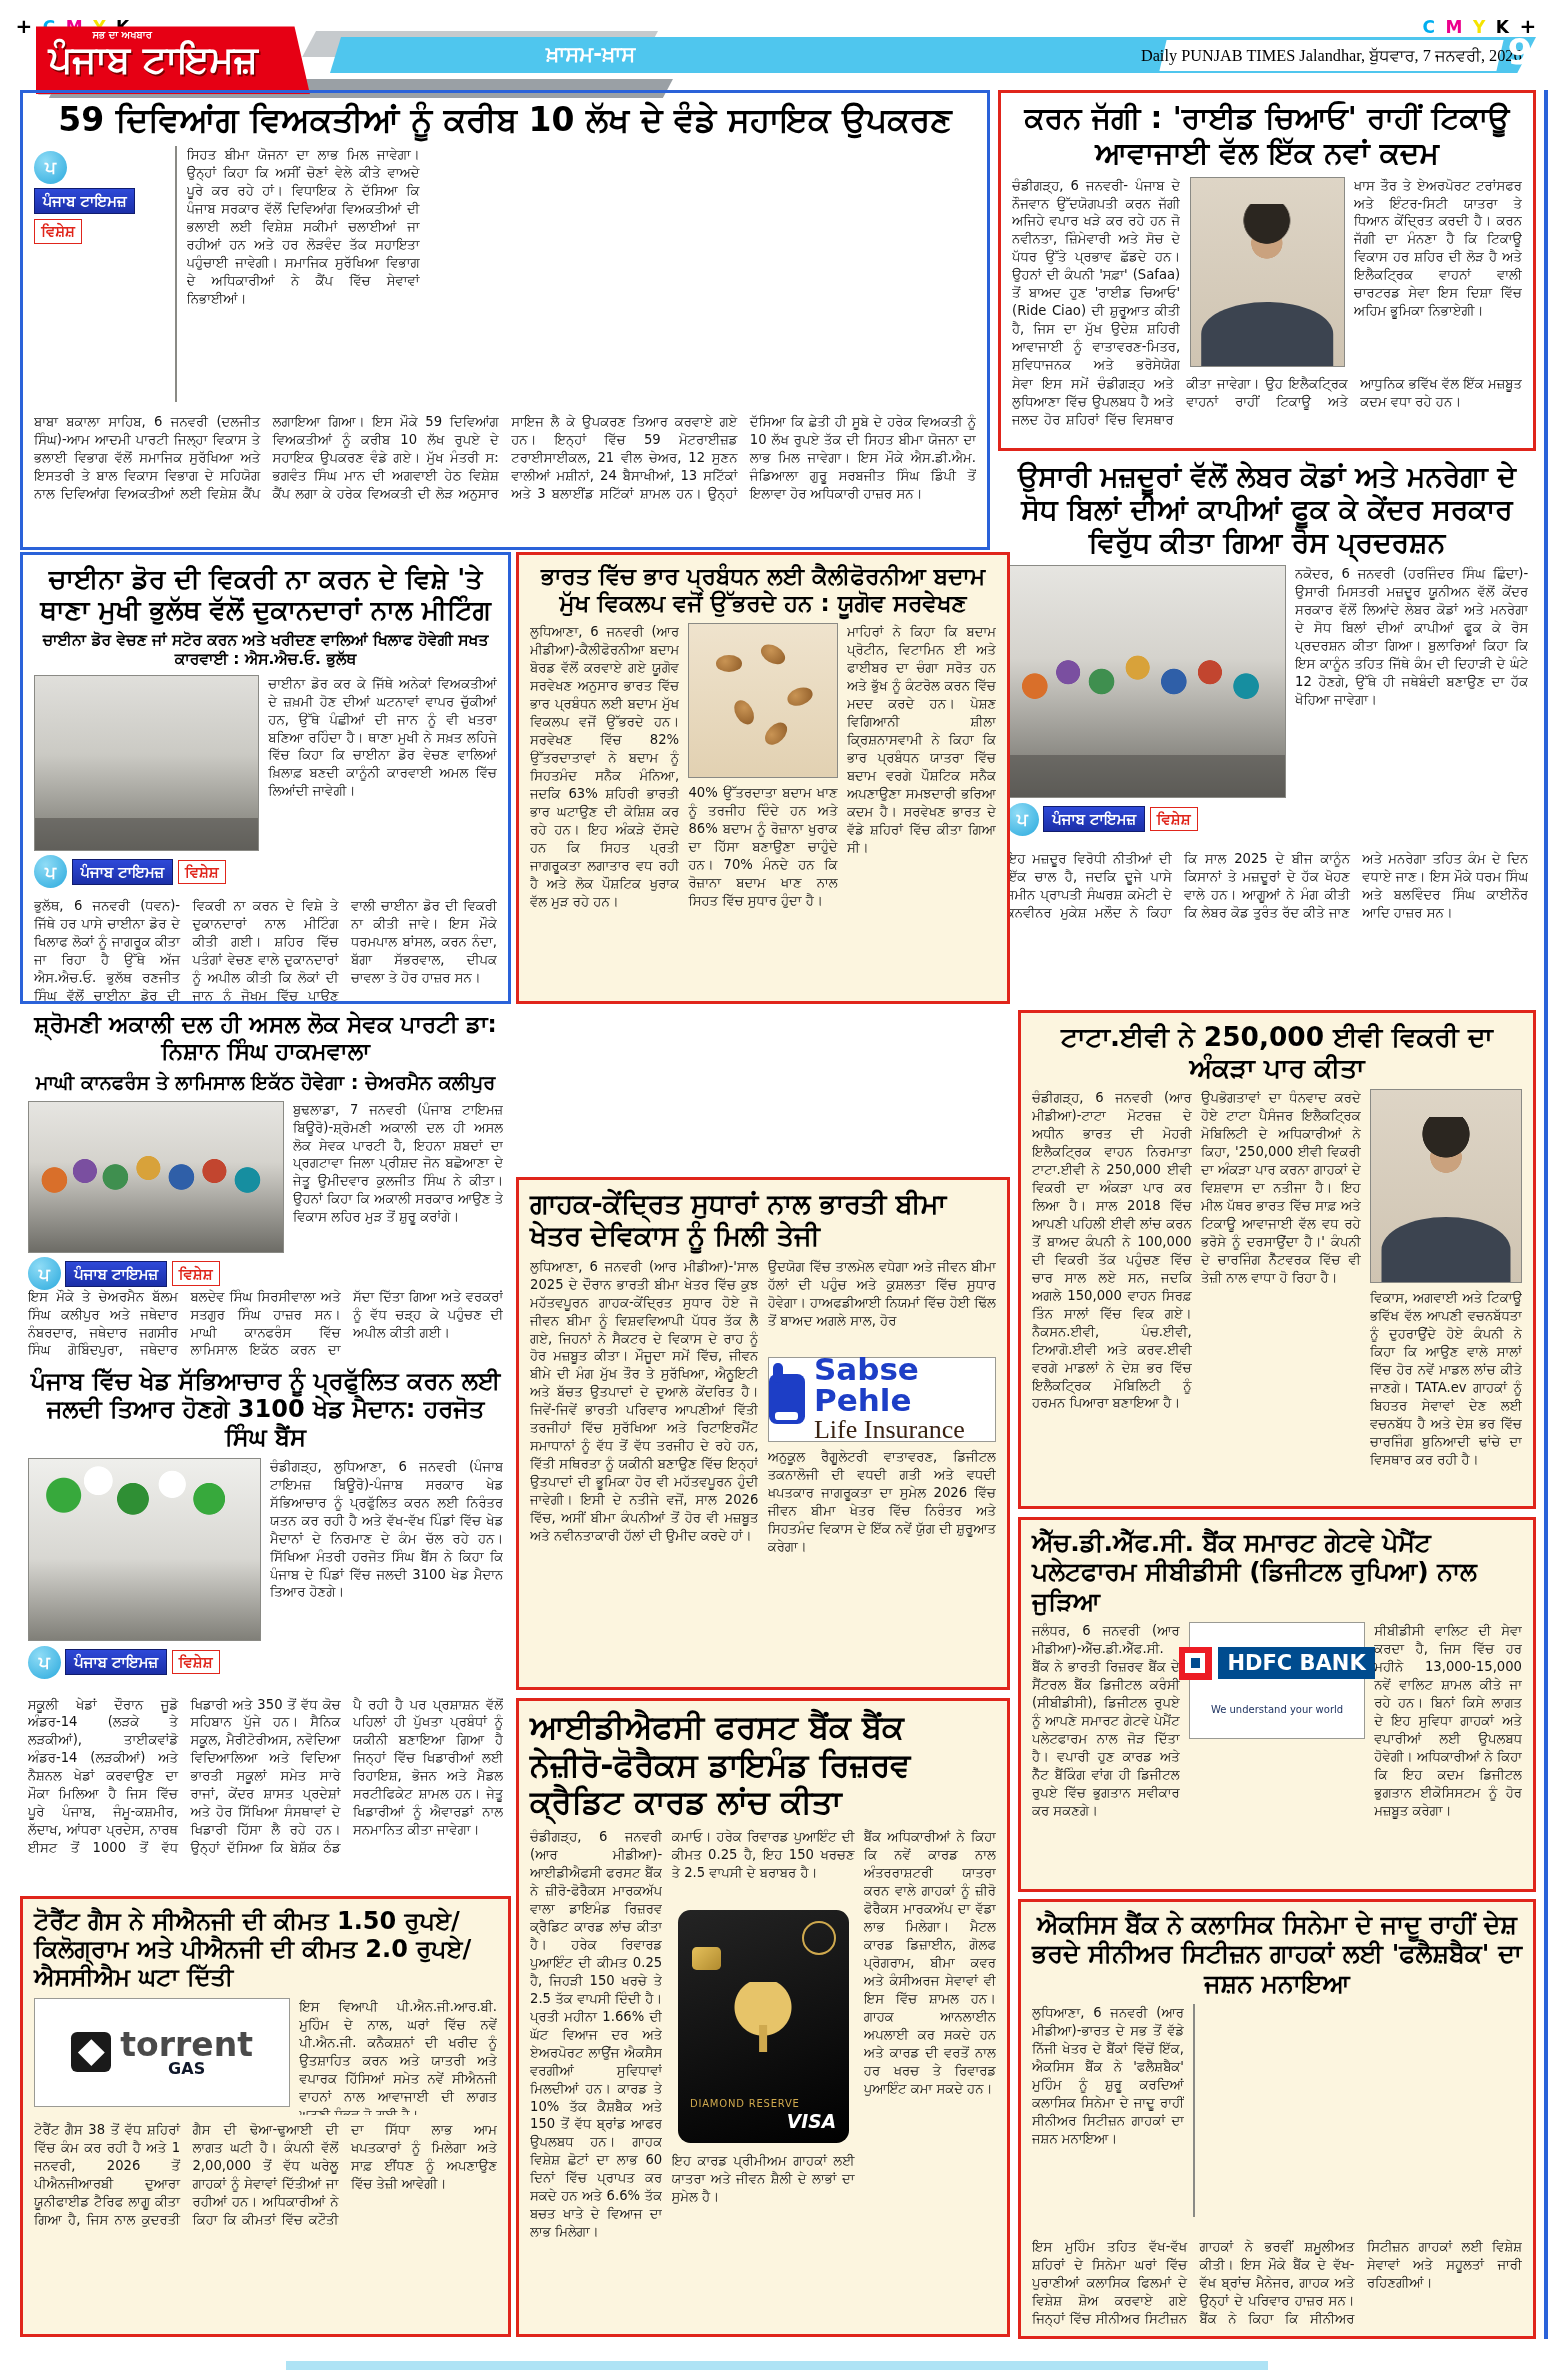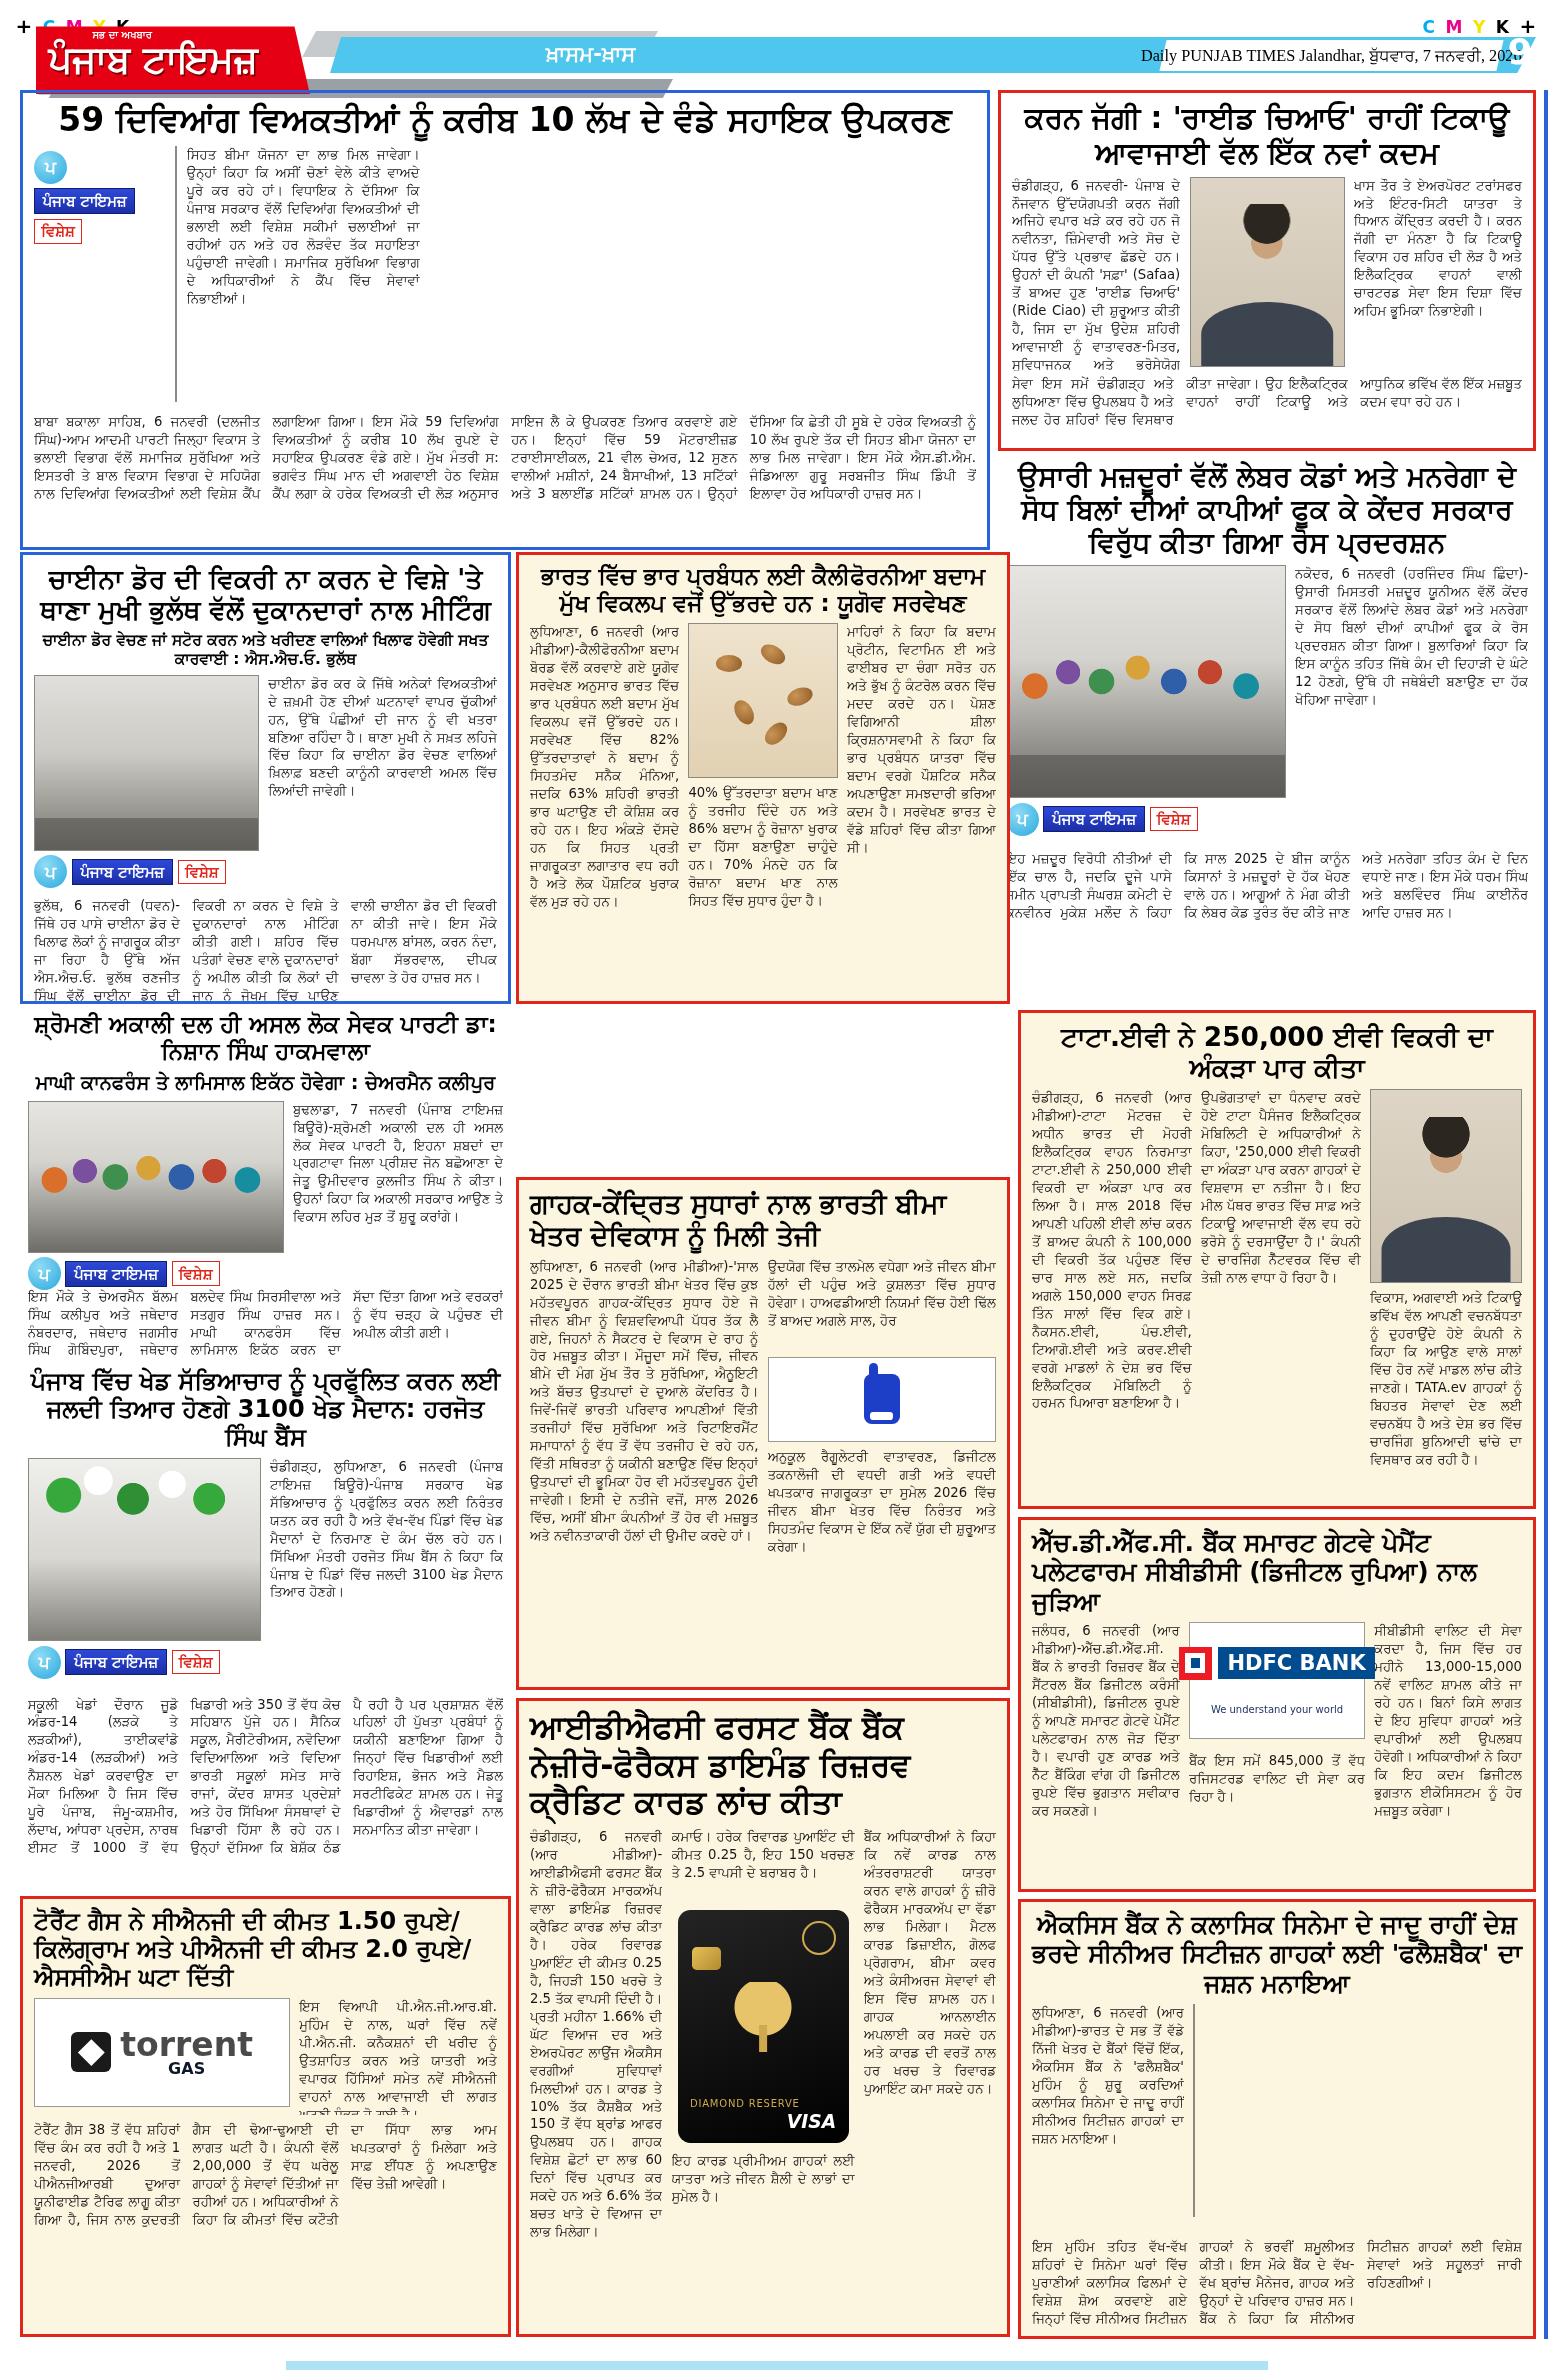--- a/index.html
+++ b/index.html
@@ -279,20 +279,24 @@
   </div>
 
   <div class="box b-red cream" style="left:516px;top:1177px;width:494px;height:513px;">
     <div class="hl" style="font-size:27px;text-align:left;">ਗਾਹਕ-ਕੇਂਦ੍ਰਿਤ ਸੁਧਾਰਾਂ ਨਾਲ ਭਾਰਤੀ ਬੀਮਾ ਖੇਤਰ ਦੇਵਿਕਾਸ ਨੂੰ ਮਿਲੀ ਤੇਜੀ</div>
     <div class="row" style="height:412px;">
       <div class="body flex1">ਲੁਧਿਆਣਾ, 6 ਜਨਵਰੀ (ਆਰ ਮੀਡੀਆ)-'ਸਾਲ 2025 ਦੇ ਦੌਰਾਨ ਭਾਰਤੀ ਬੀਮਾ ਖੇਤਰ ਵਿੱਚ ਕੁਝ ਮਹੱਤਵਪੂਰਨ ਗਾਹਕ-ਕੇਂਦ੍ਰਿਤ ਸੁਧਾਰ ਹੋਏ ਜੋ ਜੀਵਨ ਬੀਮਾ ਨੂੰ ਵਿਸ਼ਵਵਿਆਪੀ ਪੱਧਰ ਤੱਕ ਲੈ ਗਏ, ਜਿਹਨਾਂ ਨੇ ਸੈਕਟਰ ਦੇ ਵਿਕਾਸ ਦੇ ਰਾਹ ਨੂੰ ਹੋਰ ਮਜ਼ਬੂਤ ਕੀਤਾ। ਮੌਜੂਦਾ ਸਮੇਂ ਵਿੱਚ, ਜੀਵਨ ਬੀਮੇ ਦੀ ਮੰਗ ਮੁੱਖ ਤੌਰ ਤੇ ਸੁਰੱਖਿਆ, ਐਨੂਇਟੀ ਅਤੇ ਬੱਚਤ ਉਤਪਾਦਾਂ ਦੇ ਦੁਆਲੇ ਕੇਂਦਰਿਤ ਹੈ। ਜਿਵੇਂ-ਜਿਵੇਂ ਭਾਰਤੀ ਪਰਿਵਾਰ ਆਪਣੀਆਂ ਵਿੱਤੀ ਤਰਜੀਹਾਂ ਵਿੱਚ ਸੁਰੱਖਿਆ ਅਤੇ ਰਿਟਾਇਰਮੈਂਟ ਸਮਾਧਾਨਾਂ ਨੂੰ ਵੱਧ ਤੋਂ ਵੱਧ ਤਰਜੀਹ ਦੇ ਰਹੇ ਹਨ, ਵਿੱਤੀ ਸਥਿਰਤਾ ਨੂੰ ਯਕੀਨੀ ਬਣਾਉਣ ਵਿੱਚ ਇਨ੍ਹਾਂ ਉਤਪਾਦਾਂ ਦੀ ਭੂਮਿਕਾ ਹੋਰ ਵੀ ਮਹੱਤਵਪੂਰਨ ਹੁੰਦੀ ਜਾਵੇਗੀ। ਇਸੀ ਦੇ ਨਤੀਜੇ ਵਜੋਂ, ਸਾਲ 2026 ਵਿੱਚ, ਅਸੀਂ ਬੀਮਾ ਕੰਪਨੀਆਂ ਤੋਂ ਹੋਰ ਵੀ ਮਜ਼ਬੂਤ ਅਤੇ ਨਵੀਨਤਾਕਾਰੀ ਹੱਲਾਂ ਦੀ ਉਮੀਦ ਕਰਦੇ ਹਾਂ।</div>
       <div class="flex1" style="display:flex;flex-direction:column;gap:6.2px;">
         <div class="body" style="height:93px;">ਉਦਯੋਗ ਵਿੱਚ ਤਾਲਮੇਲ ਵਧੇਗਾ ਅਤੇ ਜੀਵਨ ਬੀਮਾ ਹੱਲਾਂ ਦੀ ਪਹੁੰਚ ਅਤੇ ਕੁਸ਼ਲਤਾ ਵਿੱਚ ਸੁਧਾਰ ਹੋਵੇਗਾ। ਹਾਅਫਡੀਆਈ ਨਿਯਮਾਂ ਵਿੱਚ ਹੋਈ ਢਿੱਲ ਤੋਂ ਬਾਅਦ ਅਗਲੇ ਸਾਲ, ਹੋਰ</div>
         <div class="logo-box" style="width:100%;height:85px;">
           <div class="sabse-hand"></div>
+          <div>
+            <div class="sabse-line1">Sabse Pehle</div>
+            <div class="sabse-line2">Life Insurance</div>
+          </div>
         </div>
         <div class="body" style="flex:1;">ਅਨੁਕੂਲ ਰੈਗੂਲੇਟਰੀ ਵਾਤਾਵਰਣ, ਡਿਜੀਟਲ ਤਕਨਾਲੋਜੀ ਦੀ ਵਧਦੀ ਗਤੀ ਅਤੇ ਵਧਦੀ ਖਪਤਕਾਰ ਜਾਗਰੂਕਤਾ ਦਾ ਸੁਮੇਲ 2026 ਵਿੱਚ ਜੀਵਨ ਬੀਮਾ ਖੇਤਰ ਵਿੱਚ ਨਿਰੰਤਰ ਅਤੇ ਸਿਹਤਮੰਦ ਵਿਕਾਸ ਦੇ ਇੱਕ ਨਵੇਂ ਯੁੱਗ ਦੀ ਸ਼ੁਰੂਆਤ ਕਰੇਗਾ।</div>
       </div>
     </div>
   </div>
 
   <div class="box b-red cream" style="left:516px;top:1698px;width:494px;height:639px;">
     <div class="hl" style="font-size:32px;text-align:left;">ਆਈਡੀਐਫਸੀ ਫਰਸਟ ਬੈਂਕ ਬੈਂਕ ਨੇਜ਼ੀਰੋ-ਫੋਰੈਕਸ ਡਾਇਮੰਡ ਰਿਜ਼ਰਵ ਕ੍ਰੈਡਿਟ ਕਾਰਡ ਲਾਂਚ ਕੀਤਾ</div>
     <div class="row" style="height:482px;">
       <div class="body flex1">ਚੰਡੀਗੜ੍ਹ, 6 ਜਨਵਰੀ (ਆਰ ਮੀਡੀਆ)-ਆਈਡੀਐਫਸੀ ਫਰਸਟ ਬੈਂਕ ਨੇ ਜ਼ੀਰੋ-ਫੋਰੈਕਸ ਮਾਰਕਅੱਪ ਵਾਲਾ ਡਾਇਮੰਡ ਰਿਜ਼ਰਵ ਕ੍ਰੈਡਿਟ ਕਾਰਡ ਲਾਂਚ ਕੀਤਾ ਹੈ। ਹਰੇਕ ਰਿਵਾਰਡ ਪੁਆਇੰਟ ਦੀ ਕੀਮਤ 0.25 ਹੈ, ਜਿਹੜੀ 150 ਖਰਚੇ ਤੇ 2.5 ਤੱਕ ਵਾਪਸੀ ਦਿੰਦੀ ਹੈ। ਪ੍ਰਤੀ ਮਹੀਨਾ 1.66% ਦੀ ਘੱਟ ਵਿਆਜ ਦਰ ਅਤੇ ਏਅਰਪੋਰਟ ਲਾਉਂਜ ਐਕਸੈਸ ਵਰਗੀਆਂ ਸੁਵਿਧਾਵਾਂ ਮਿਲਦੀਆਂ ਹਨ। ਕਾਰਡ ਤੇ 10% ਤੱਕ ਕੈਸ਼ਬੈਕ ਅਤੇ 150 ਤੋਂ ਵੱਧ ਬ੍ਰਾਂਡ ਆਫਰ ਉਪਲਬਧ ਹਨ। ਗਾਹਕ ਵਿਸ਼ੇਸ਼ ਛੋਟਾਂ ਦਾ ਲਾਭ 60 ਦਿਨਾਂ ਵਿੱਚ ਪ੍ਰਾਪਤ ਕਰ ਸਕਦੇ ਹਨ ਅਤੇ 6.6% ਤੱਕ ਬਚਤ ਖਾਤੇ ਦੇ ਵਿਆਜ ਦਾ ਲਾਭ ਮਿਲੇਗਾ।</div>
@@ -323,21 +327,21 @@
         </div>
         <div class="body" style="flex:1;">ਵਿਕਾਸ, ਅਗਵਾਈ ਅਤੇ ਟਿਕਾਊ ਭਵਿੱਖ ਵੱਲ ਆਪਣੀ ਵਚਨਬੱਧਤਾ ਨੂੰ ਦੁਹਰਾਉਂਦੇ ਹੋਏ ਕੰਪਨੀ ਨੇ ਕਿਹਾ ਕਿ ਆਉਣ ਵਾਲੇ ਸਾਲਾਂ ਵਿੱਚ ਹੋਰ ਨਵੇਂ ਮਾਡਲ ਲਾਂਚ ਕੀਤੇ ਜਾਣਗੇ। TATA.ev ਗਾਹਕਾਂ ਨੂੰ ਬਿਹਤਰ ਸੇਵਾਵਾਂ ਦੇਣ ਲਈ ਵਚਨਬੱਧ ਹੈ ਅਤੇ ਦੇਸ਼ ਭਰ ਵਿੱਚ ਚਾਰਜਿੰਗ ਬੁਨਿਆਦੀ ਢਾਂਚੇ ਦਾ ਵਿਸਥਾਰ ਕਰ ਰਹੀ ਹੈ।</div>
       </div>
     </div>
   </div>
 
   <div class="box b-red cream" style="left:1018px;top:1517px;width:518px;height:375px;">
     <div class="hl" style="font-size:25px;text-align:left;">ਐੱਚ.ਡੀ.ਐੱਫ.ਸੀ. ਬੈਂਕ ਸਮਾਰਟ ਗੇਟਵੇ ਪੇਮੈਂਟ ਪਲੇਟਫਾਰਮ ਸੀਬੀਡੀਸੀ (ਡਿਜੀਟਲ ਰੁਪਿਆ) ਨਾਲ ਜੁੜਿਆ</div>
     <div class="row" style="height:280px;">
       <div class="body flex1">ਜਲੰਧਰ, 6 ਜਨਵਰੀ (ਆਰ ਮੀਡੀਆ)-ਐੱਚ.ਡੀ.ਐੱਫ.ਸੀ. ਬੈਂਕ ਨੇ ਭਾਰਤੀ ਰਿਜ਼ਰਵ ਬੈਂਕ ਦੇ ਸੈਂਟਰਲ ਬੈਂਕ ਡਿਜੀਟਲ ਕਰੰਸੀ (ਸੀਬੀਡੀਸੀ), ਡਿਜੀਟਲ ਰੁਪਏ ਨੂੰ ਆਪਣੇ ਸਮਾਰਟ ਗੇਟਵੇ ਪੇਮੈਂਟ ਪਲੇਟਫਾਰਮ ਨਾਲ ਜੋੜ ਦਿੱਤਾ ਹੈ। ਵਪਾਰੀ ਹੁਣ ਕਾਰਡ ਅਤੇ ਨੈੱਟ ਬੈਂਕਿੰਗ ਵਾਂਗ ਹੀ ਡਿਜੀਟਲ ਰੁਪਏ ਵਿੱਚ ਭੁਗਤਾਨ ਸਵੀਕਾਰ ਕਰ ਸਕਣਗੇ।</div>
-      <div style="width:176px;flex:none;display:flex;flex-direction:column;gap:13px;">
+      <div style="width:176px;flex:none;display:flex;flex-direction:row;gap:7px;">
         <div class="logo-box" style="width:100%;height:117px;flex-direction:column;gap:4.7px;">
           <div class="row" style="align-items:center;gap:6.2px;">
             <div class="hdfc-mark"></div>
             <div class="hdfc-band">HDFC BANK</div>
           </div>
           <div class="hdfc-tag">We understand your world</div>
         </div>
         <div class="body" style="flex:1;">ਬੈਂਕ ਇਸ ਸਮੇਂ 845,000 ਤੋਂ ਵੱਧ ਰਜਿਸਟਰਡ ਵਾਲਿਟ ਦੀ ਸੇਵਾ ਕਰ ਰਿਹਾ ਹੈ।</div>
       </div>
       <div class="body flex1">ਸੀਬੀਡੀਸੀ ਵਾਲਿਟ ਦੀ ਸੇਵਾ ਕਰਦਾ ਹੈ, ਜਿਸ ਵਿੱਚ ਹਰ ਮਹੀਨੇ 13,000-15,000 ਨਵੇਂ ਵਾਲਿਟ ਸ਼ਾਮਲ ਕੀਤੇ ਜਾ ਰਹੇ ਹਨ। ਬਿਨਾਂ ਕਿਸੇ ਲਾਗਤ ਦੇ ਇਹ ਸੁਵਿਧਾ ਗਾਹਕਾਂ ਅਤੇ ਵਪਾਰੀਆਂ ਲਈ ਉਪਲਬਧ ਹੋਵੇਗੀ। ਅਧਿਕਾਰੀਆਂ ਨੇ ਕਿਹਾ ਕਿ ਇਹ ਕਦਮ ਡਿਜੀਟਲ ਭੁਗਤਾਨ ਈਕੋਸਿਸਟਮ ਨੂੰ ਹੋਰ ਮਜ਼ਬੂਤ ਕਰੇਗਾ।</div>

